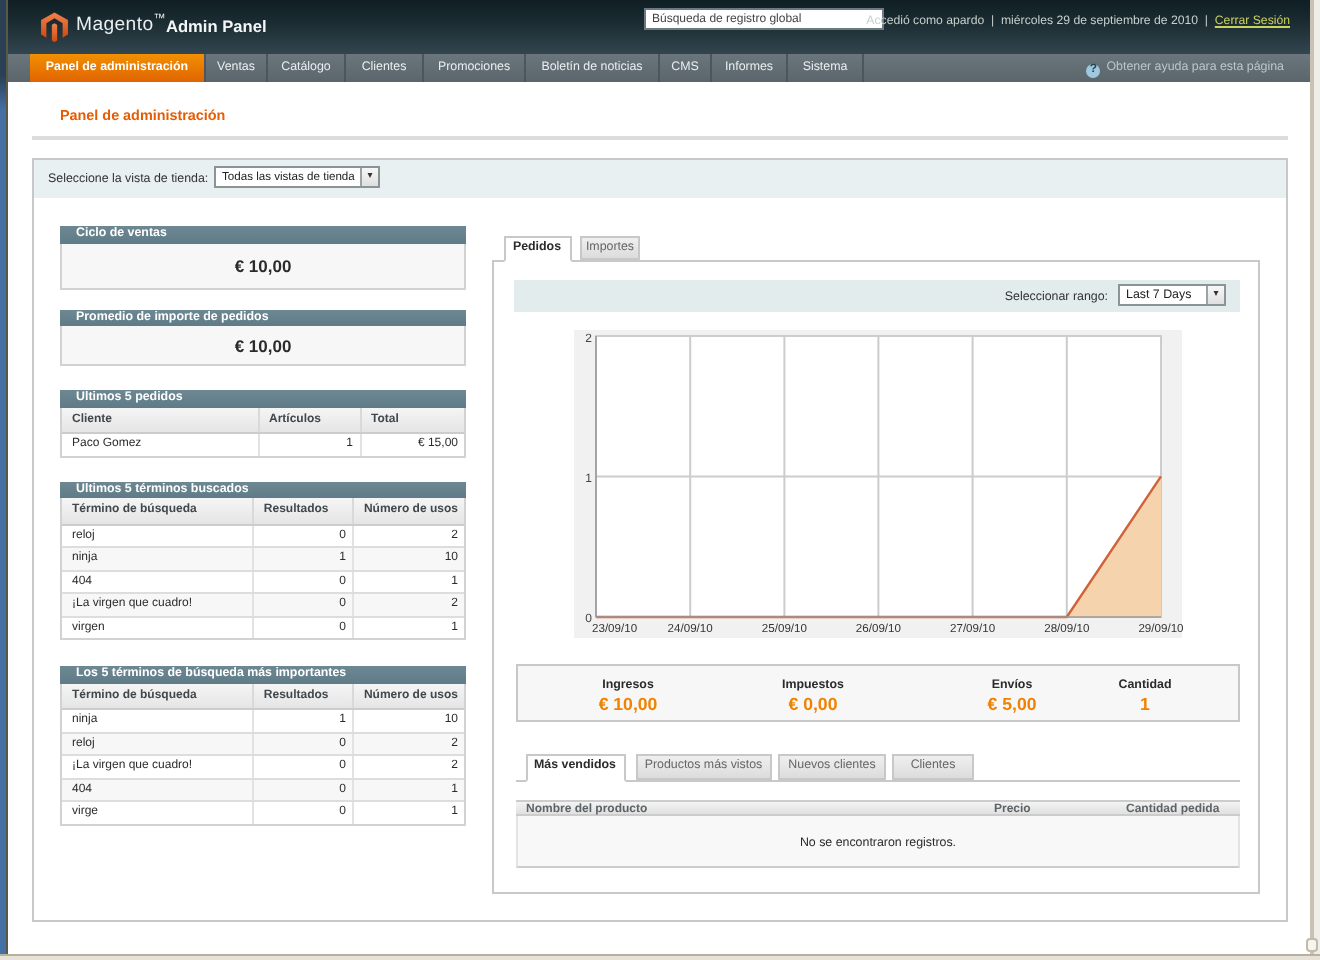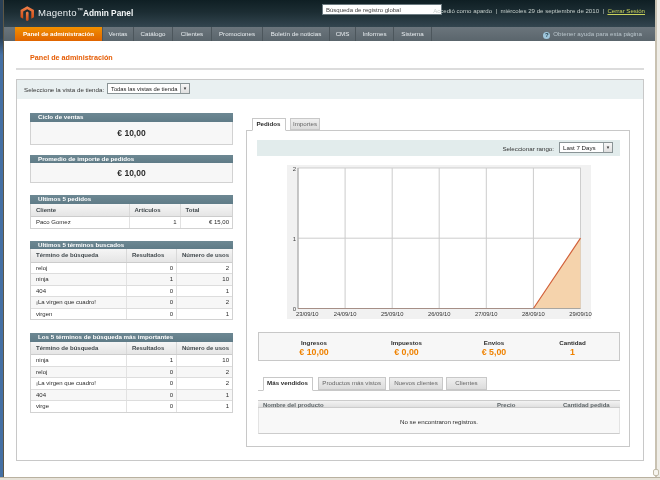--- a/index.html
+++ b/index.html
@@ -286,21 +286,21 @@
 
 <div class="abs" id="statsbox">
   <div class="stat" style="left:55px;">
       <div class="lab">Ingresos</div>
       <div class="val">€ 10,00</div>
     </div>
   <div class="stat" style="left:147.5px;">
       <div class="lab">Impuestos</div>
       <div class="val">€ 0,00</div>
     </div>
-  <div class="stat" style="left:235px;">
+  <div class="stat" style="left:247px;">
       <div class="lab">Envíos</div>
       <div class="val">€ 5,00</div>
     </div>
   <div class="stat" style="left:313.5px;">
       <div class="lab">Cantidad</div>
       <div class="val">1</div>
     </div>
 </div>
 
 <div class="abs" id="btabline"></div>

